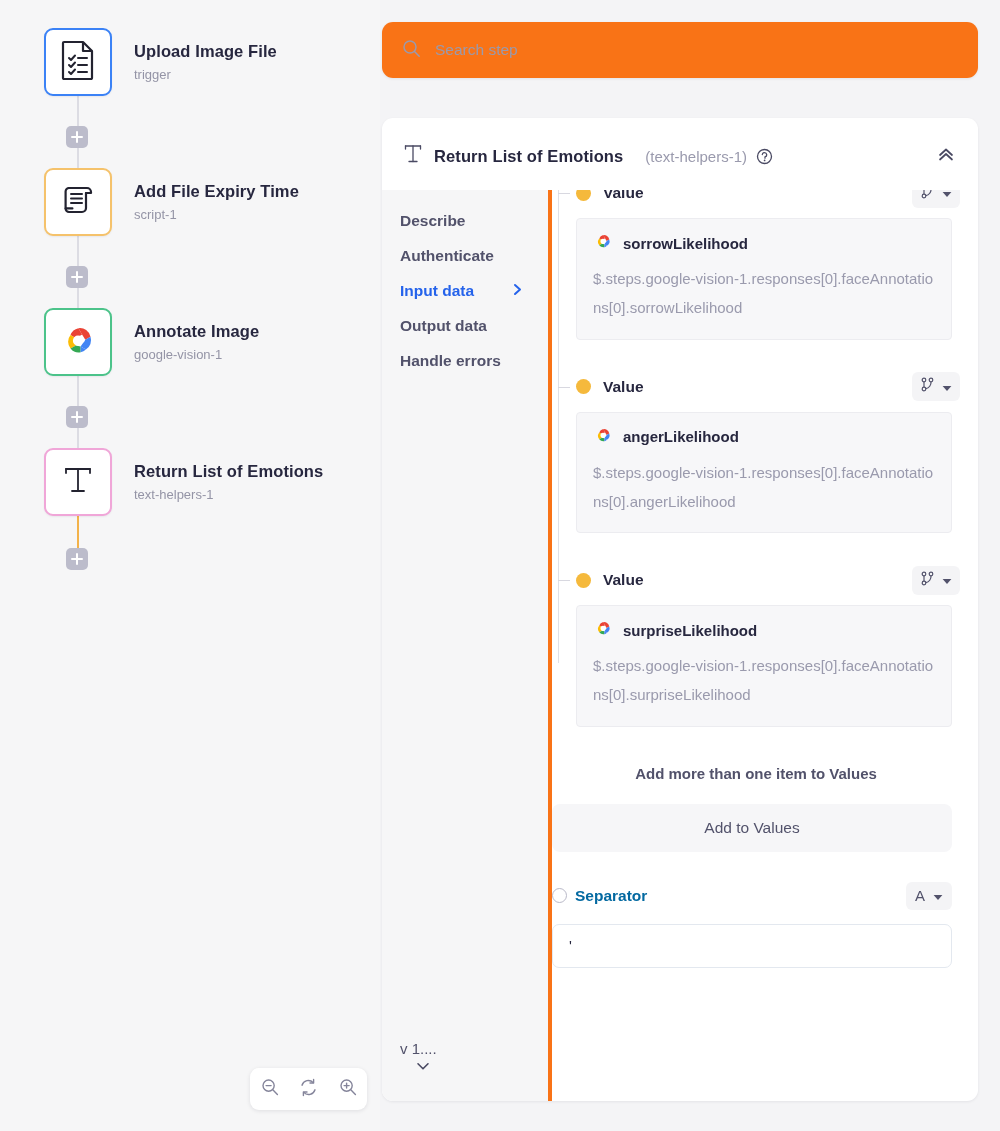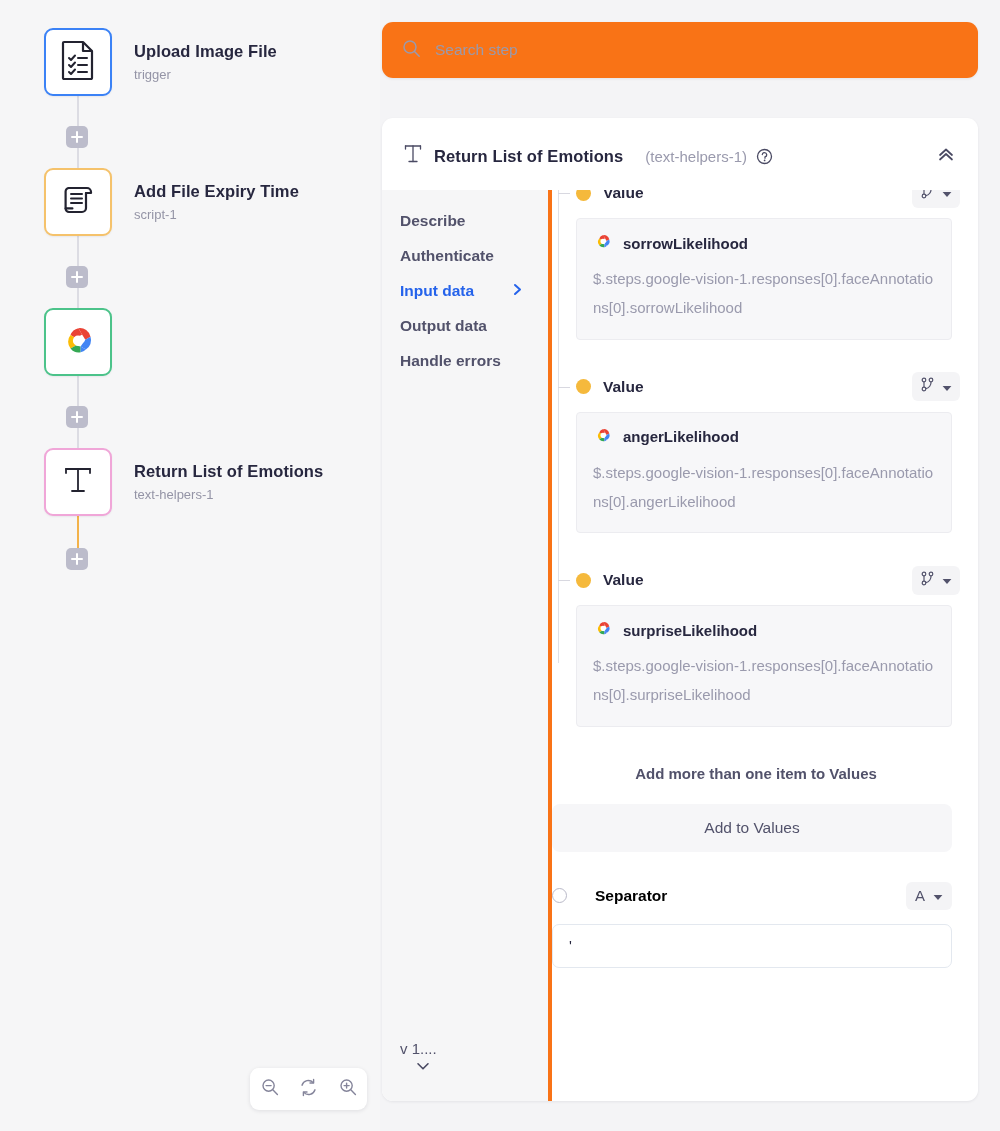--- a/index.html
+++ b/index.html
@@ -208,21 +208,21 @@
 
   .sep-row {
     display: flex; align-items: center; margin-top: 30px; margin-right: 8px;
   }
   .radio {
     width: 15px; height: 15px; border-radius: 50%;
     border: 1.5px solid #b9b9c8; background: #fff; cursor: pointer;
     flex: 0 0 15px;
   }
   .sep-label {
-    font-size: 15.5px; font-weight: bold; color: #000000; margin-left: 28px;
+    font-size: 15.5px; font-weight: bold; color: #0369a1; margin-left: 8px;
   }
   .type-btn {
     margin-left: auto; display: flex; align-items: center;
     background: #f4f4f6; border-radius: 6px;
     padding: 5px 9px; cursor: pointer; gap: 8px;
   }
   .type-btn .tletter { font-size: 15px; color: #52526b; }
 
   .sep-input {
     margin-top: 14px; margin-right: 8px; width: calc(100% - 8px);
@@ -298,20 +298,24 @@
               <path d="M24.1 10.6 l-3.7 -6.4 a10.7 10.7 0 0 1 12.1 8.6 l-5.2 3 z" fill="#ea4335"></path>
               <path d="M12.5 11.1 l5.4 3.1 l0 7.2 l-5.4 3.1 a10.6 10.6 0 0 1 0 -13.4 z" fill="#fbbc05"></path>
               <path d="M27.3 15.8 l5.2 -3 a10.7 10.7 0 0 1 -4.6 12.6 l-5.3 -3 z" fill="#4285f4"></path>
               <path d="M17.9 21.4 l4.7 1 l0 5.9 a10.6 10.6 0 0 1 -10.1 -3.8 z" fill="#34a853"></path>
               <path d="M22.6 28.3 l0 -5.9 l5.3 3 a10.6 10.6 0 0 1 -5.3 2.9 z" fill="#4285f4"></path>
               <path d="M20.2 8.8 a7.6 7.6 0 1 0 0.1 15.2 a7.6 7.6 0 0 0 -0.1 -15.2 z" fill="#fff" opacity="0"></path>
               <path d="M20 11.6 a5.1 5.1 0 1 0 0 10.2 a5.1 5.1 0 0 0 0 -10.2 z" fill="#fff"></path>
               <path d="M24.8 16.7 h-6.9" stroke="#fff" stroke-width="3.4" stroke-linecap="round"></path>
             </svg>
           </span>
+        </div>
+        <div class="node-text">
+          <div class="node-title">Annotate Image</div>
+          <div class="node-sub">google-vision-1</div>
         </div>
       </div>
 
       <div class="node-row" style="top:448px;">
         <div class="node-card pink">
           <span>
             <svg width="36" height="38" viewBox="0 0 36 38">
               <line x1="6" y1="8" x2="30" y2="8" stroke="#232330" stroke-width="1.8" stroke-linecap="round"></line>
               <line x1="6" y1="8" x2="6" y2="12" stroke="#232330" stroke-width="1.8" stroke-linecap="round"></line>
               <line x1="30" y1="8" x2="30" y2="12" stroke="#232330" stroke-width="1.8" stroke-linecap="round"></line>

